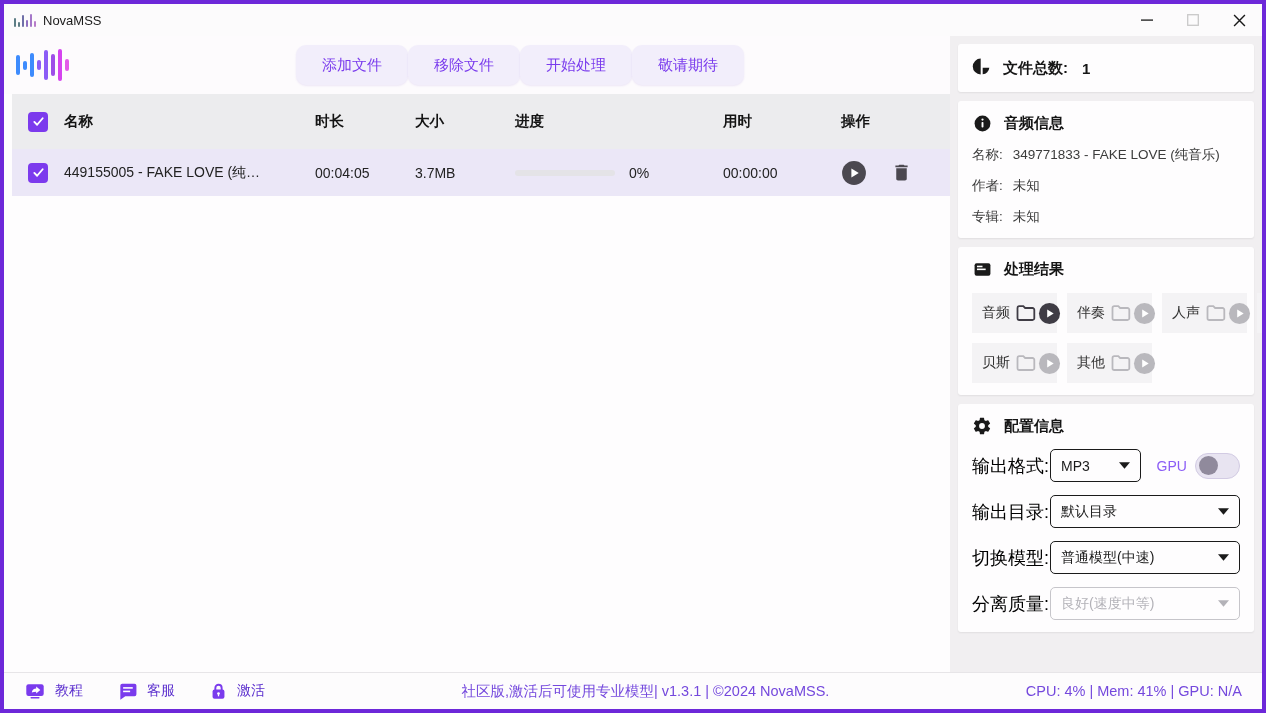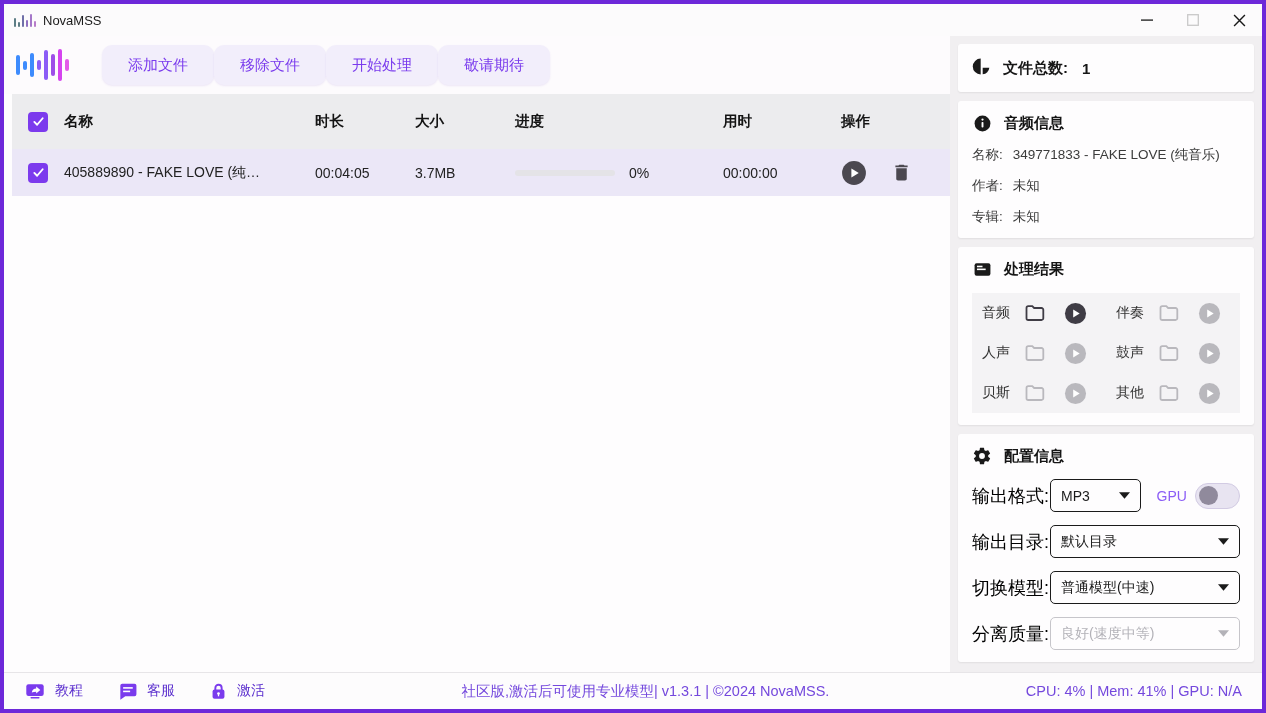--- a/index.html
+++ b/index.html
@@ -17,21 +17,21 @@
   .tb-controls{ margin-left:auto; display:flex; height:100%; }
   .tb-btn{ width:46px; height:100%; display:flex; align-items:center; justify-content:center; cursor:pointer; }
   .tb-btn svg{ display:block; }
   
   .content{ flex:1 1 auto; display:flex; min-height:0; }
   .main{ flex:1 1 auto; display:flex; flex-direction:column; background:#fefdfe; min-width:0; }
   
   .toolbar{ height:58px; display:flex; align-items:center; padding:0 12px; background:#fdfbfd; }
   .logo{ display:flex; align-items:center; gap:3px; height:40px; width:86px; flex:0 0 auto; }
   .logo i{ display:block; width:4px; border-radius:2px; }
-  .toolbar-buttons{ flex:1 1 auto; display:flex; justify-content:flex-start; align-items:center; }
+  .toolbar-buttons{ flex:1 1 auto; display:flex; justify-content:center; align-items:center; }
   .tool-btn{
     min-width:112px; height:40px; border:none; border-radius:10px;
     background:#f2eefb; color:#7a3bed; font-size:15px; font-family:inherit;
     cursor:pointer; box-shadow:0 1px 2px rgba(120,80,200,.12); padding:0 20px;
   }
   .tool-btn.active{ background:#dcccf4; }
   
   .filetable{ margin:0 0 0 8px; width:939px; }
   .trow{ display:flex; align-items:center; }
   .thead{ background:#ececee; height:55px; font-weight:bold; font-size:14.5px; color:#141414; }
@@ -51,21 +51,21 @@
   
   .sidebar{ width:312px; flex:0 0 auto; background:#f1eff1; padding:8px 8px 0 8px; display:flex; flex-direction:column; gap:9px; overflow:hidden; }
   .card{ background:#fefdfe; border-radius:3px; box-shadow:0 1px 2px rgba(0,0,0,.07); padding:12px 14px; }
   .card-header{ display:flex; align-items:center; gap:12px; font-size:15px; font-weight:bold; color:#161616; }
   .card-header .hicon{ width:20px; height:20px; display:flex; align-items:center; justify-content:center; color:#1a1a1a; }
   .summary-card{ display:flex; align-items:center; gap:12px; height:48px; font-size:15px; font-weight:bold; color:#161616; }
   .summary-card .value{ font-weight:bold; margin-left:2px; }
   .info-field{ display:flex; margin-top:13px; font-size:13.5px; color:#3c3c3c; }
   .info-field .flabel{ flex:0 0 auto; margin-right:10px; }
   .info-field .fvalue{ white-space:nowrap; }
-  .results-grid{ display:grid; grid-template-columns:1fr 1fr; margin-top:14px; }
+  .results-grid{ display:grid; grid-template-columns:1fr 1fr 1fr 1fr; gap:10px; margin-top:14px; }
   .result-cell{ background:#f4f3f5; height:40px; display:flex; align-items:center; padding:0 10px; gap:4px; }
   .result-cell .rlabel{ font-size:14px; color:#333; flex:0 0 auto; }
   .result-cell .ricons{ flex:1; display:flex; justify-content:space-around; align-items:center; }
   .result-cell.enabled .icon-btn{ color:#3f3c45; }
   .result-cell.disabled .icon-btn{ color:#b9b8bd; cursor:default; }
   .config-row{ display:flex; align-items:center; margin-top:13px; }
   .config-row .clabel{ width:78px; flex:0 0 auto; font-size:18px; color:#000000; }
   .select{
     height:33px; border:1.6px solid #1b1b1b; border-radius:5px; background:#fefdfe;
     display:flex; align-items:center; justify-content:space-between; padding:0 10px;
@@ -163,21 +163,21 @@
         </div>
 
         <div class="trow tbody-row">
           <div class="col-check">
             <span class="checkbox">
               <svg width="13" height="13" viewBox="0 0 14 14">
                   <path d="M2.5 7.5l3 3 6-7" fill="none" stroke="#fff" stroke-width="2" stroke-linecap="round" stroke-linejoin="round"></path>
                 </svg>
             </span>
           </div>
-          <div class="col-name">405889890 - FAKE LOVE (纯…</div>
+          <div class="col-name">449155005 - FAKE LOVE (纯…</div>
           <div class="col-duration">00:04:05</div>
           <div class="col-size">3.7MB</div>
           <div class="col-progress">
             <span class="progressbar"><span class="fill" style="width: 0%;"></span></span>
             <span class="progress-label">0%</span>
           </div>
           <div class="col-time">00:00:00</div>
           <div class="col-actions">
             <button class="icon-btn">
               <svg width="26" height="26" viewBox="0 0 24 24">

